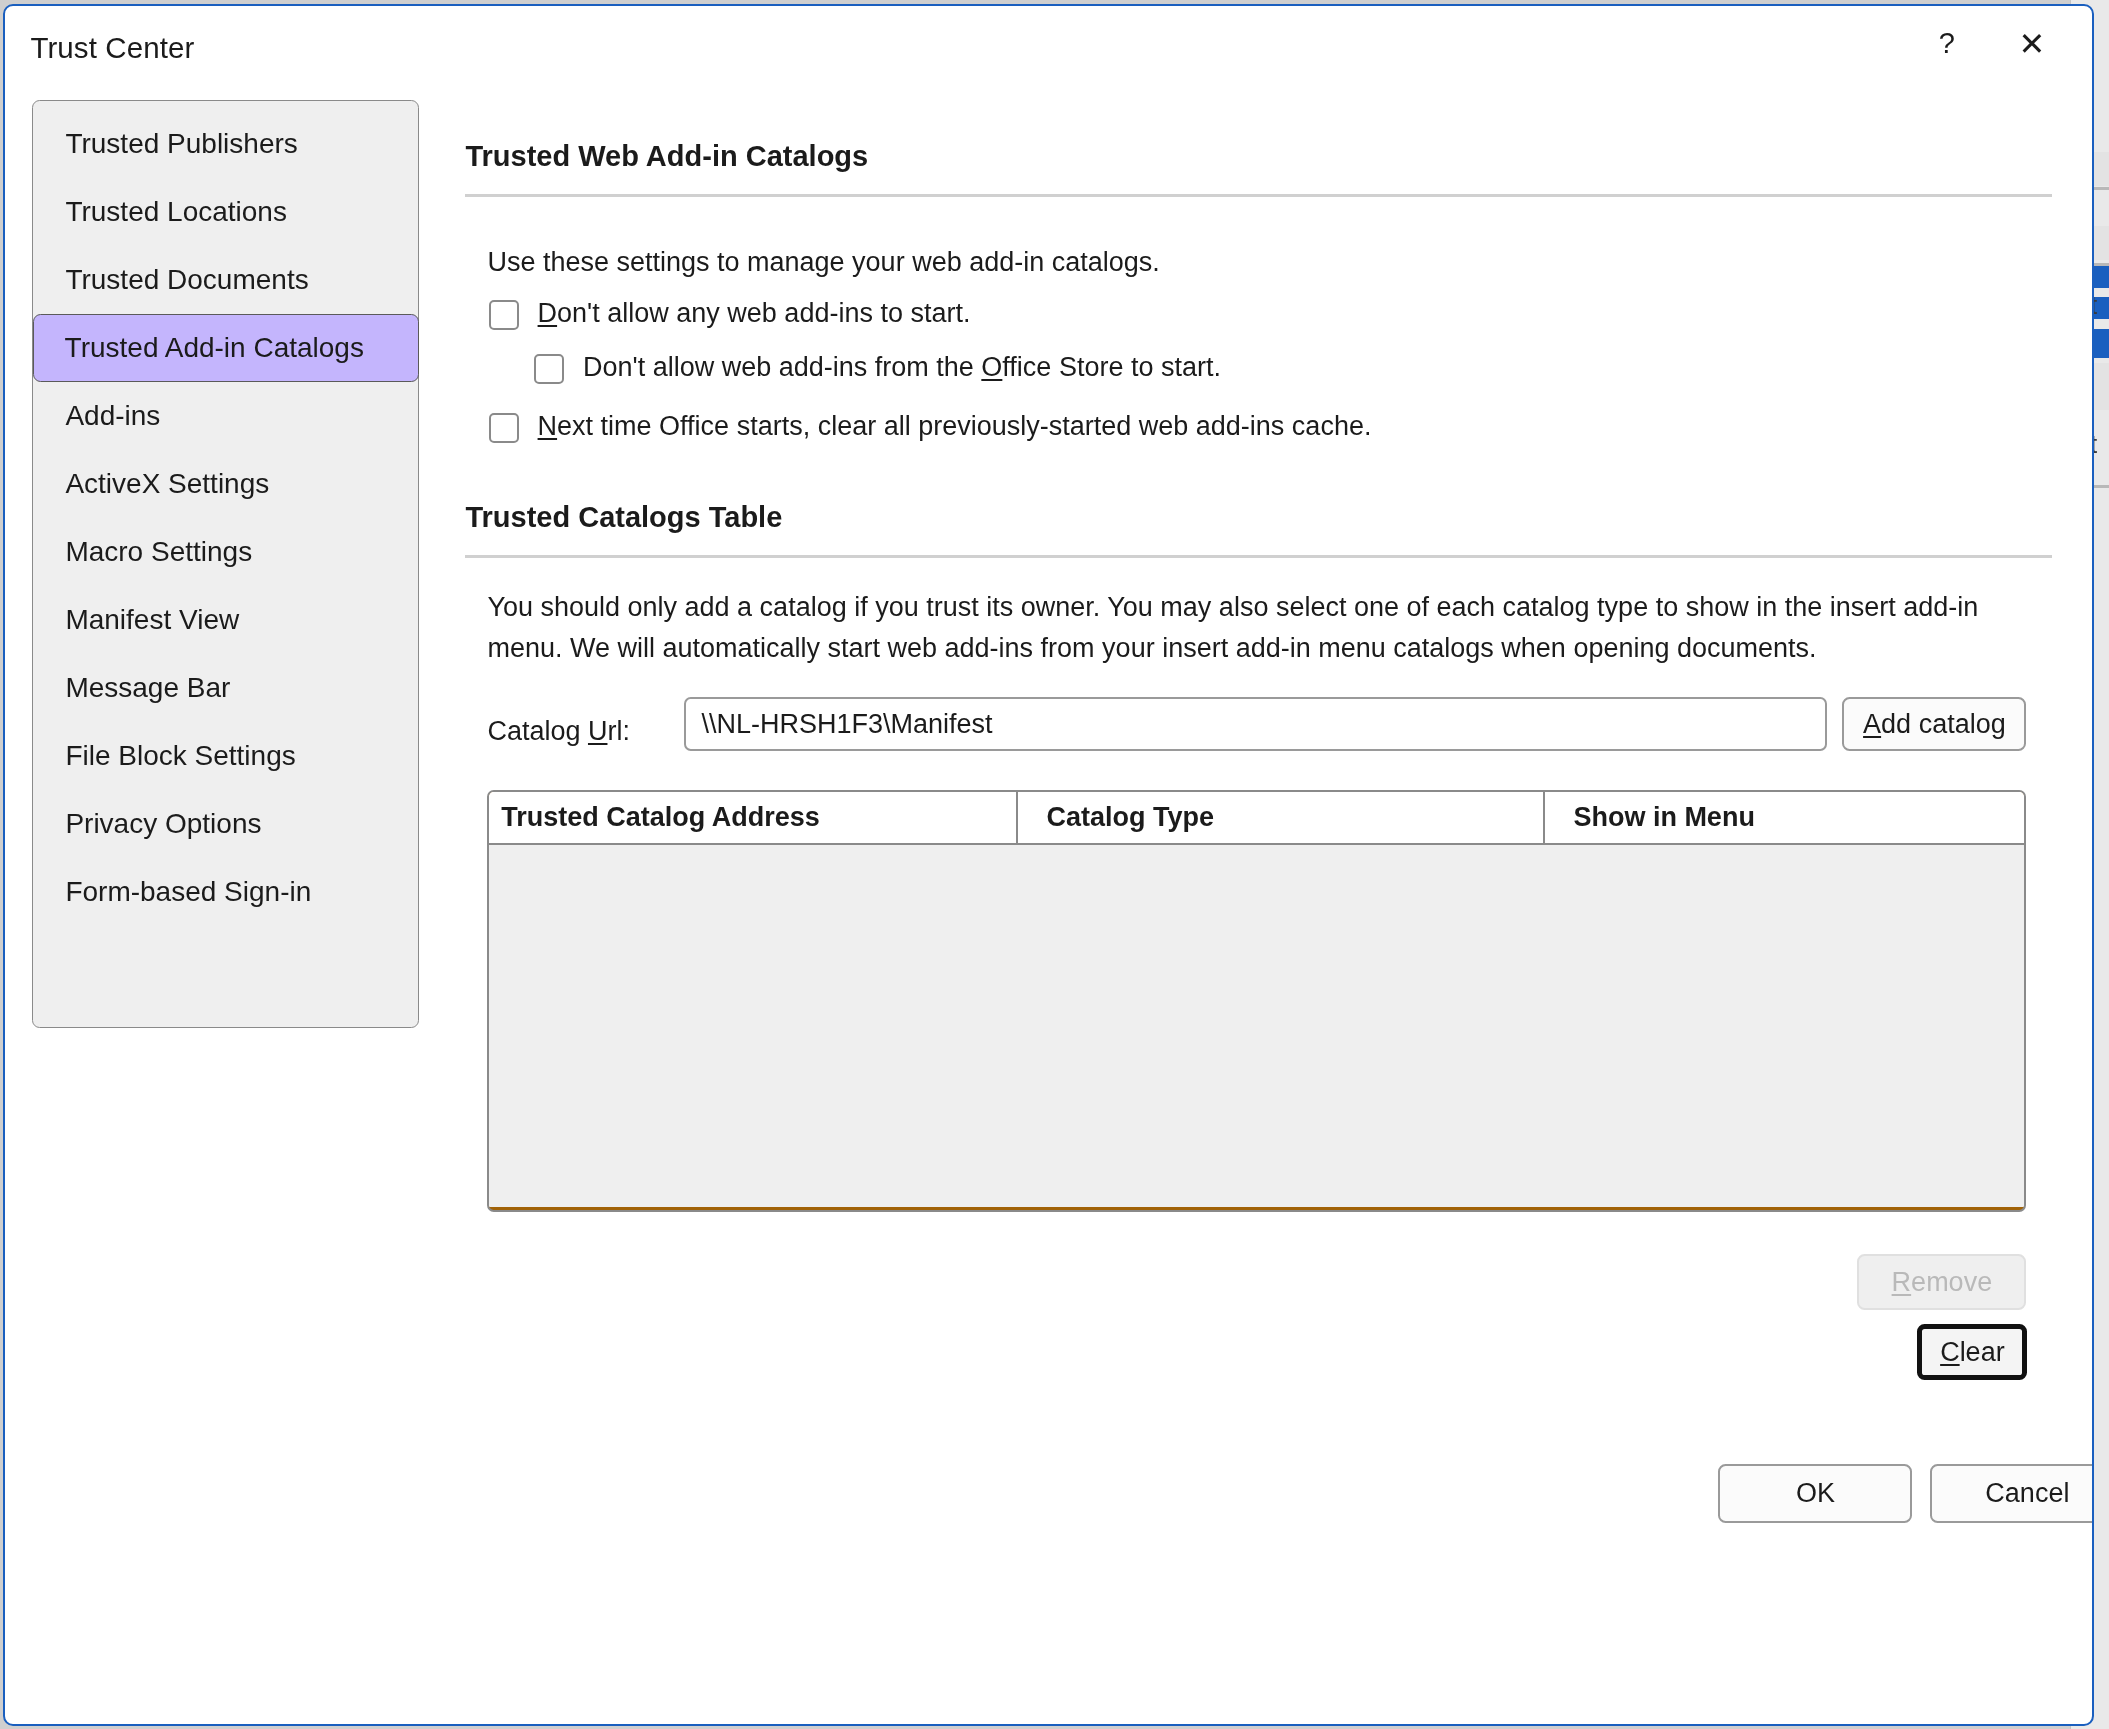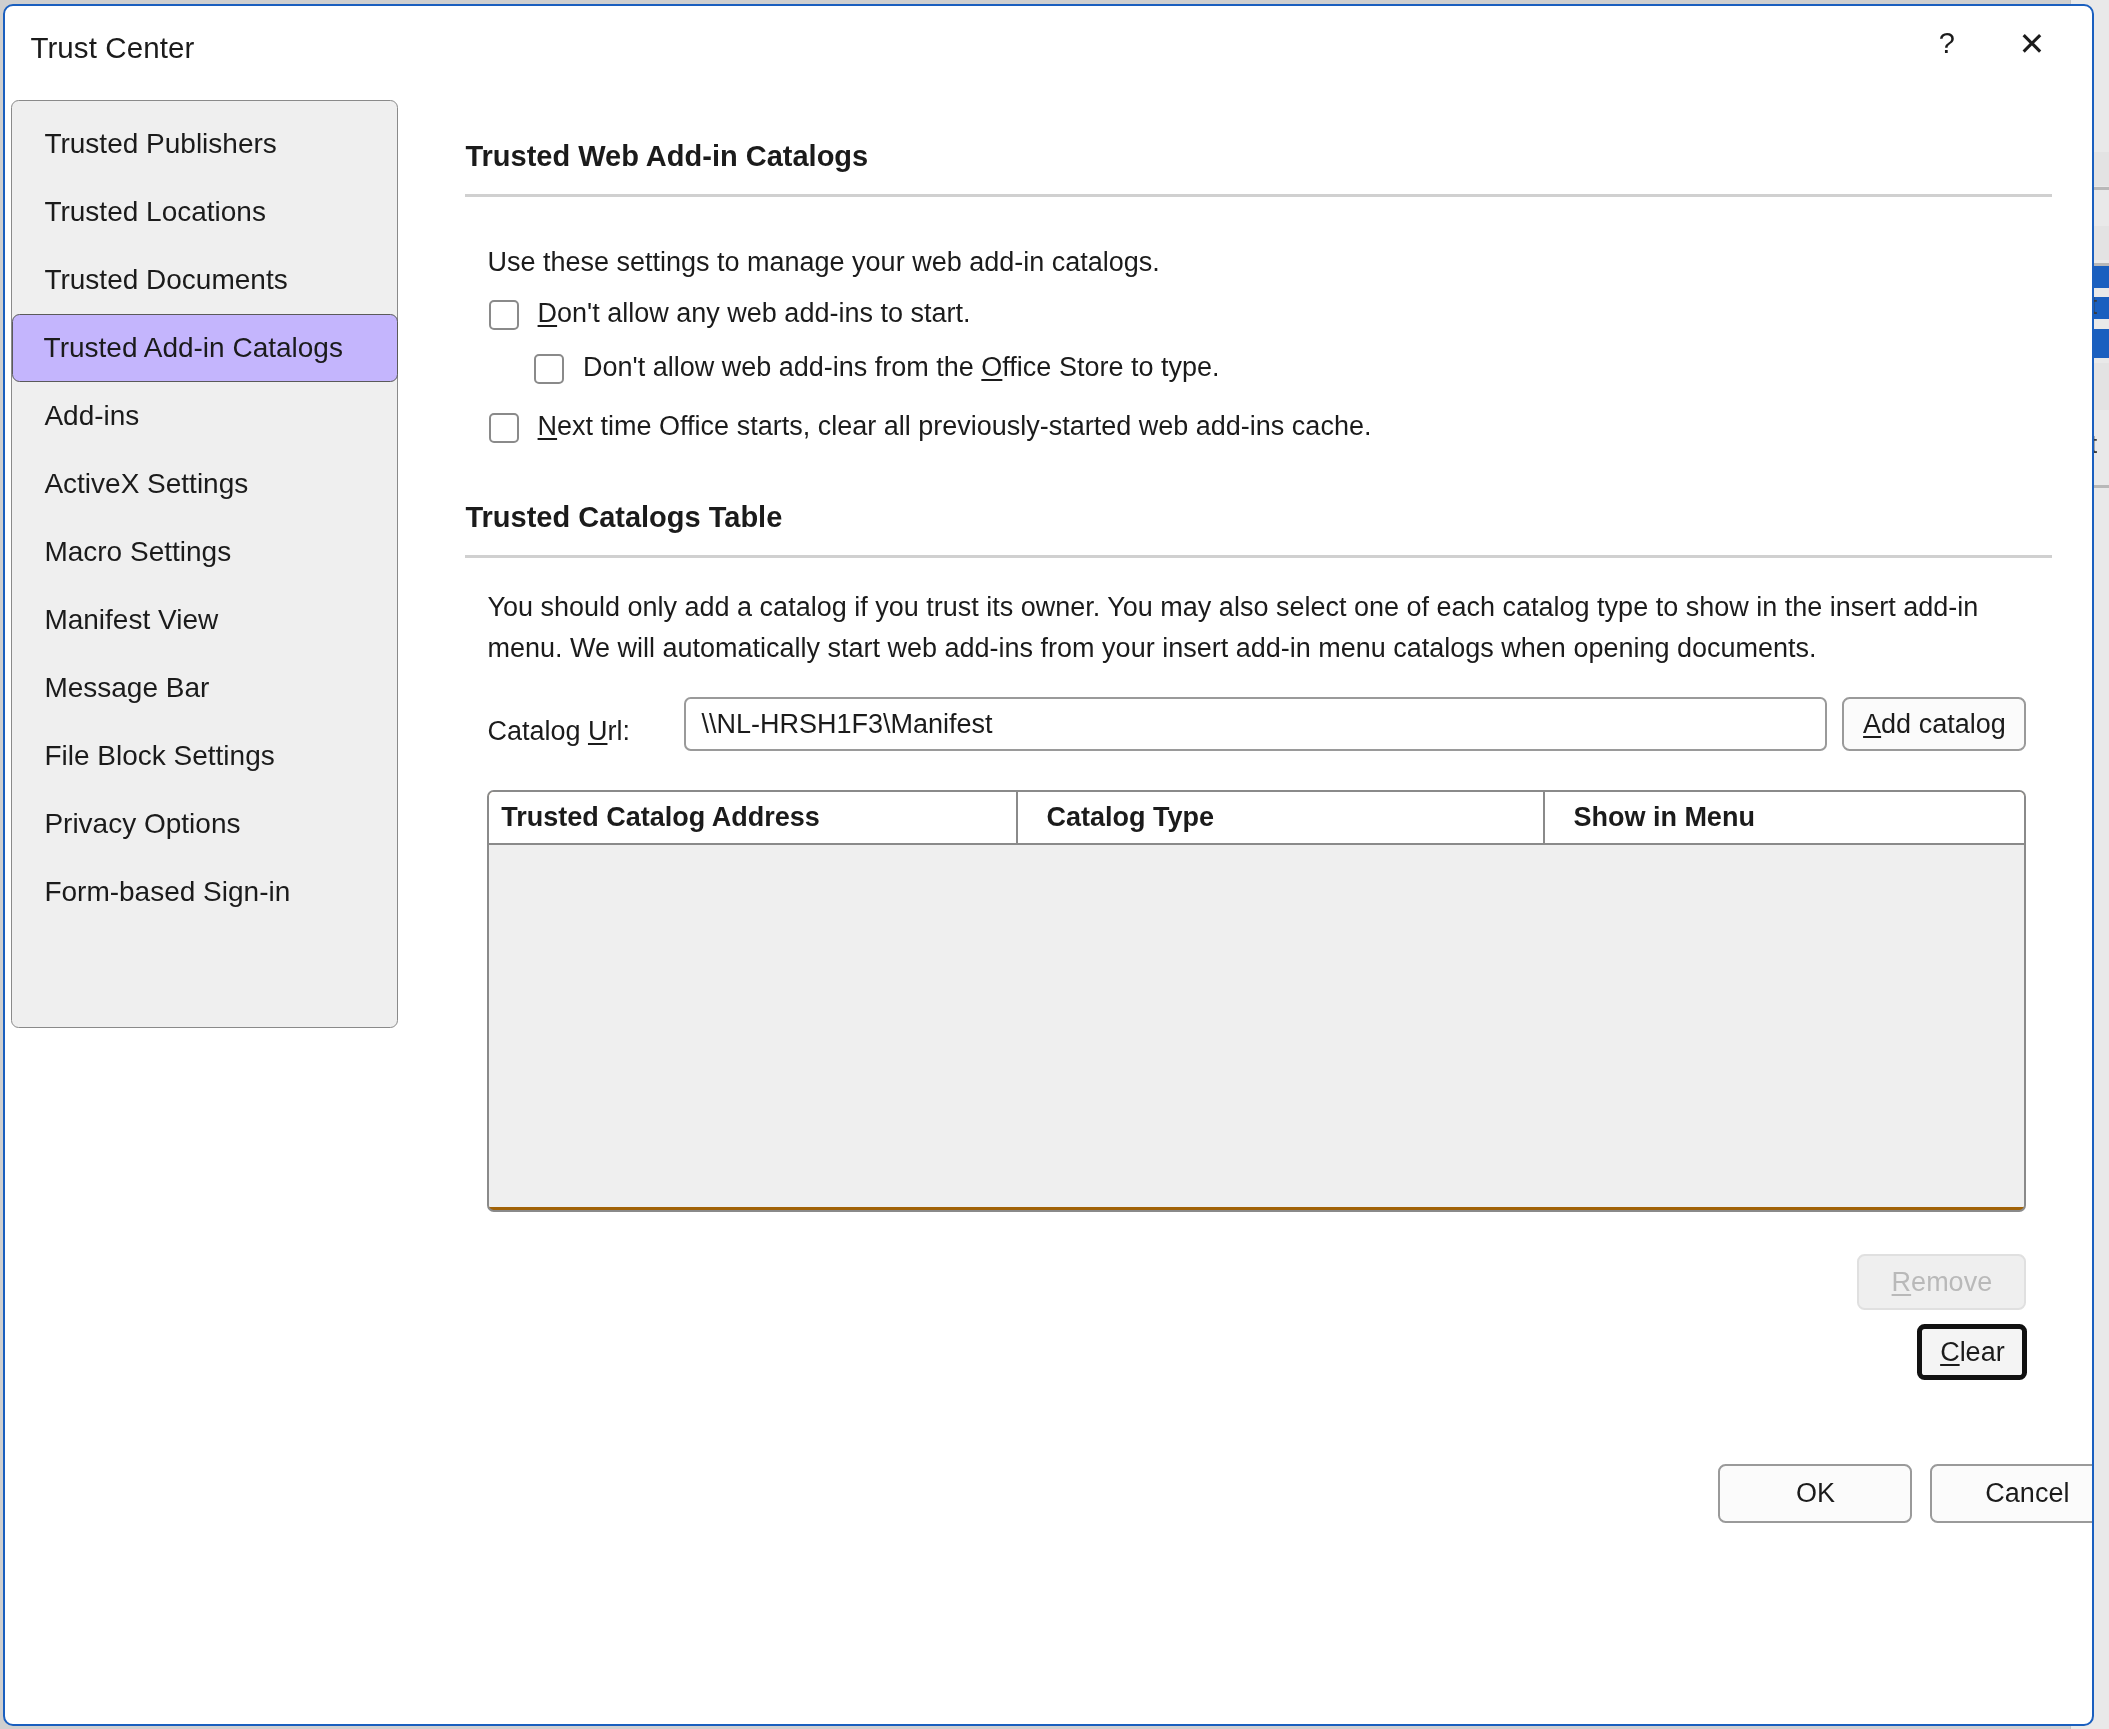--- a/index.html
+++ b/index.html
@@ -84,21 +84,21 @@
     font-size: 29px;
     color: #1b1b1b;
     line-height: 1;
     font-family: "Liberation Sans", sans-serif;
   }
   #close-btn .tb-glyph { font-size: 32px; font-weight: 300; }
 
   
   #nav {
     position: absolute;
-    left: 6px;
+    left: 27px;
     top: 94px;
     width: 387px;
     height: 928px;
     background: #efefef;
     border: 1.7px solid #8a8a8a;
     border-radius: 7.6px;
     padding-top: 8.4px;
   }
   .nav-item {
     position: relative;
@@ -324,21 +324,21 @@
 
     <div class="body-text" style="left:22px;top:142px;">Use these settings to manage your web add-in catalogs.</div>
 
     <div class="cb-row" style="left:23.6px;top:196px;">
       <span class="cb-box"></span>
       <span class="cb-label"><span class="acc">D</span><span>on't allow any web add-ins to start.</span></span>
     </div>
 
     <div class="cb-row" style="left:69px;top:250px;">
       <span class="cb-box"></span>
-      <span class="cb-label"><span>Don't allow web add-ins from the </span><span class="acc">O</span><span>ffice Store to type.</span></span>
+      <span class="cb-label"><span>Don't allow web add-ins from the </span><span class="acc">O</span><span>ffice Store to start.</span></span>
     </div>
 
     <div class="cb-row" style="left:23.6px;top:309px;">
       <span class="cb-box"></span>
       <span class="cb-label"><span class="acc">N</span><span>ext time Office starts, clear all previously-started web add-ins cache.</span></span>
     </div>
 
     <div class="section-title" style="left:0;top:401px;">Trusted Catalogs Table</div>
     <div class="section-rule" style="left:0;top:455px;width:1587px;"></div>
 

